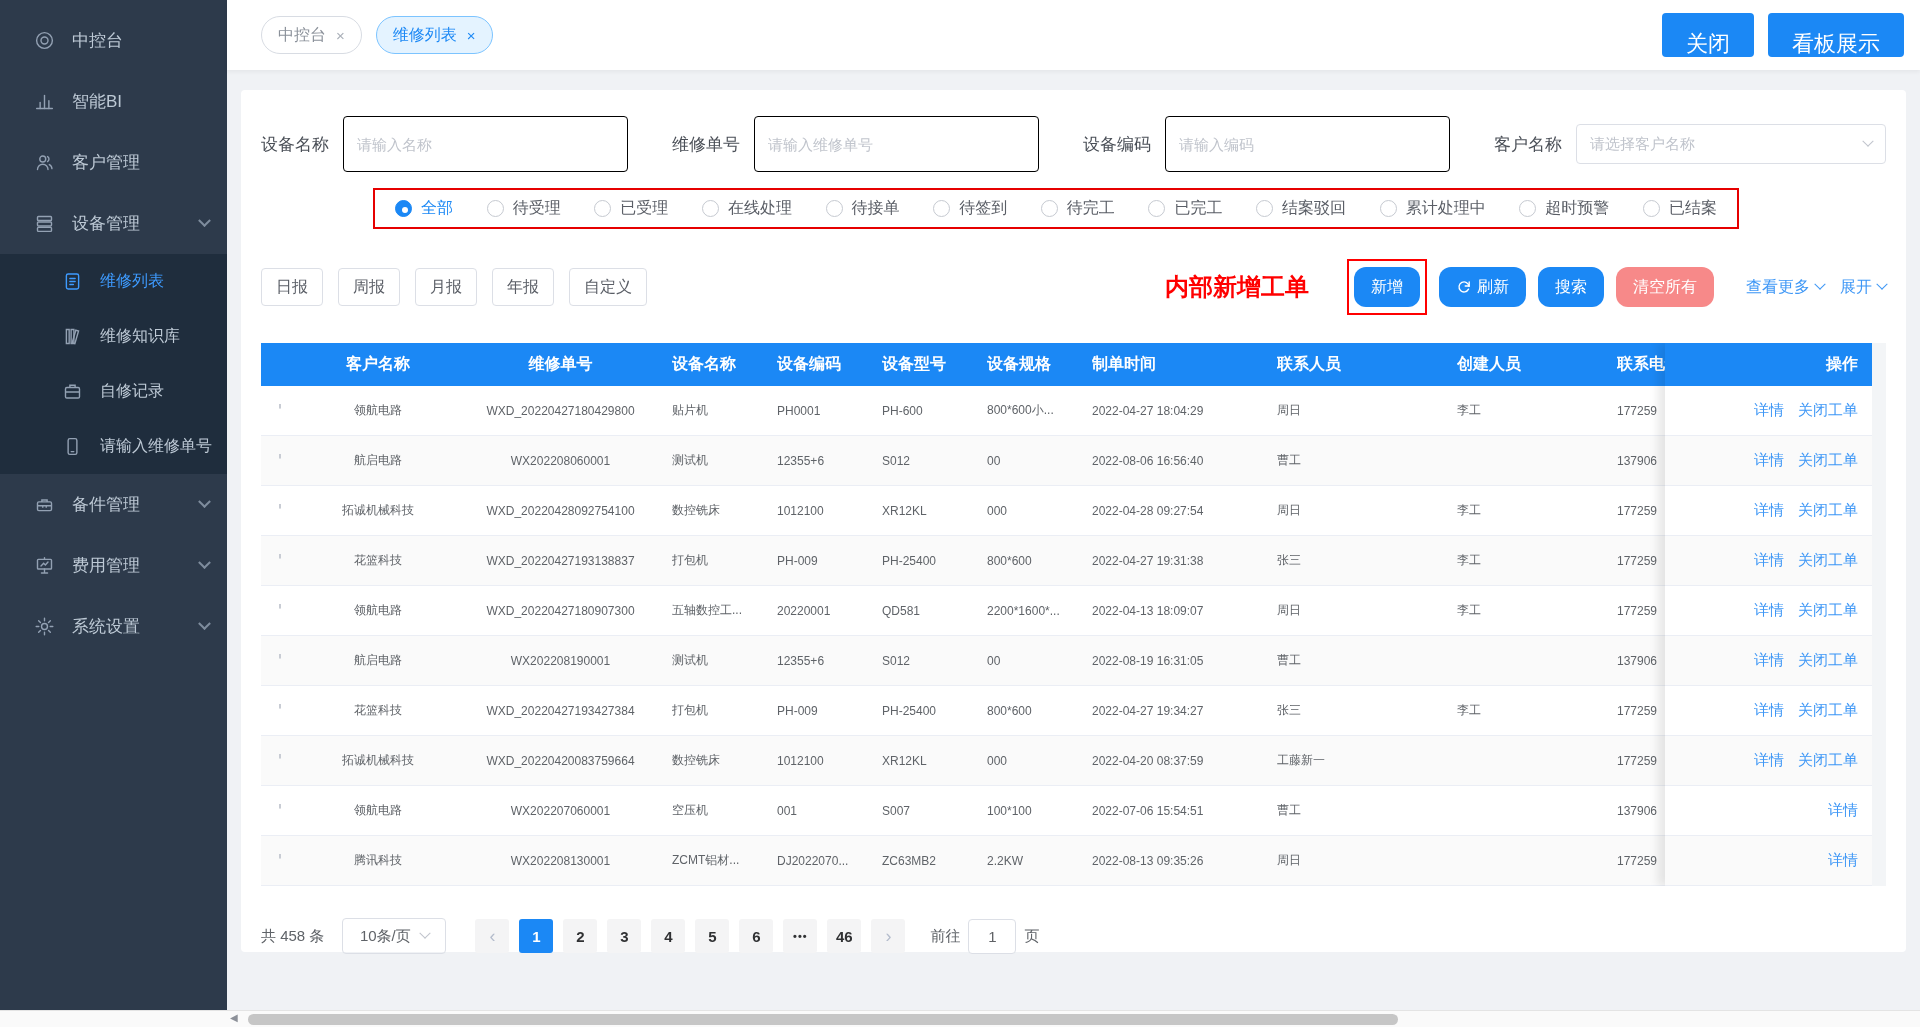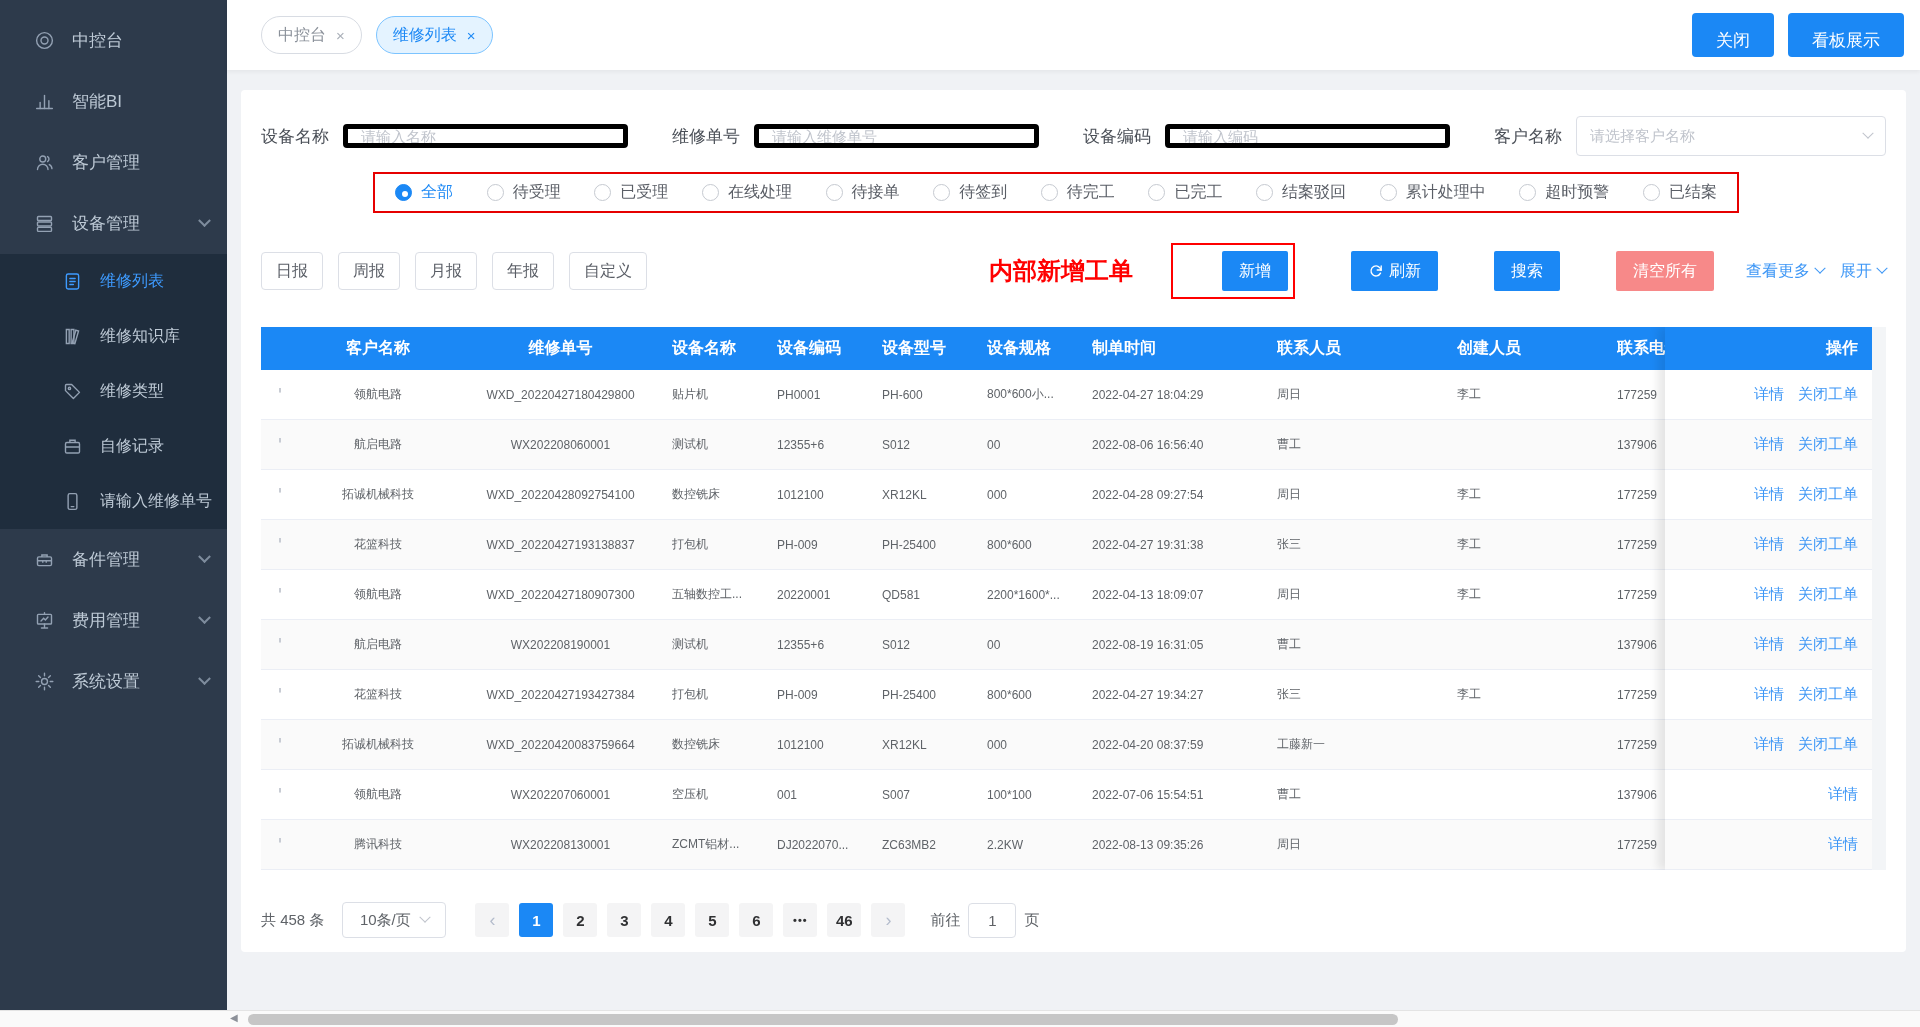--- a/index.html
+++ b/index.html
@@ -27,30 +27,30 @@
   .main { flex:1; display:flex; flex-direction:column; min-width:0; }
   .tabbar { height:70px; background:#fff; display:flex; align-items:center;
     padding:0 16px 0 34px; box-shadow:0 2px 4px rgba(0,0,0,.05); position:relative; z-index:3; }
   .tab { height:38px; border-radius:19px; border:1px solid #d8dce3; color:#8a9099; font-size:16px;
     display:inline-flex; align-items:center; padding:0 16px; margin-right:14px; background:#fff; cursor:pointer; }
   .tab .x { margin-left:10px; font-size:15px; color:#a9afb8; }
   .tab.active { background:#e4f3ff; border-color:#7cc4ff; color:#1b88f5; }
   .tab.active .x { color:#1b88f5; }
   .tab-actions { margin-left:auto; display:flex; gap:14px; }
   .btn-primary { background:#1b88f5; color:#fff; border:none; border-radius:4px; height:44px;
-    padding:16px 24px; font-size:17px; cursor:pointer; }
+    padding:16px 24px; font-size:22px; cursor:pointer; }
 
   .content { flex:1; padding:20px 14px 0; }
   .card { background:#fff; border-radius:4px; padding:26px 20px 0; height:862px; }
 
   
   .filter-row { display:flex; align-items:center; justify-content:space-between; }
   .f-group { display:flex; align-items:center; }
   .f-label { font-size:17px; color:#4a4f57; margin-right:14px; white-space:nowrap; }
-  .f-input { width:285px; height:24px; border:5px solid #000000; border-radius:4px;
+  .f-input { width:285px; height:56px; border:1px solid #000000; border-radius:4px;
     padding:0 13px; font-size:15px; color:#0f766e; outline:none; }
   .f-input::placeholder { color:#c0c4cc; }
   .f-select { width:310px; height:40px; border:1px solid #dcdfe6; border-radius:4px;
     display:flex; align-items:center; padding:0 13px; cursor:pointer; background:#fff; }
   .f-select .ph { color:#c0c4cc; font-size:15px; flex:1; }
   .sel-chev { width:8px; height:8px; border-right:1.5px solid #c0c4cc; border-bottom:1.5px solid #c0c4cc;
     transform:rotate(45deg) translate(-2px,-2px); }
 
   
   .status-row { margin:16px 0 0 112px; width:1366px; border:2px solid #e60000;
@@ -64,21 +64,21 @@
     border-radius:50%; background:#fff; }
 
   
   .toolbar { display:flex; align-items:center; margin-top:30px; }
   .rep-btn { height:38px; min-width:58px; padding:0 14px; border:1px solid #dcdfe6; background:#fff;
     border-radius:4px; font-size:16px; color:#5a5e66; margin-right:15px; cursor:pointer; }
   .toolbar-right { margin-left:auto; display:flex; align-items:center; }
   .red-note { color:#ff0000; font-weight:bold; font-size:24px; margin-right:38px; white-space:nowrap; }
   .red-box { border:2px solid #ff0000; padding:6px 5px; display:inline-flex; margin-right:12px; }
   .btn-sm { height:40px; padding:0 17px; font-size:16px; background:#1b88f5; color:#fff; border:none;
-    border-radius:2px; cursor:pointer; display:inline-flex; align-items:center; gap:5px; white-space:nowrap;margin-left:44px; }
+    border-radius:12px; cursor:pointer; display:inline-flex; align-items:center; gap:5px; white-space:nowrap; }
   .btn-sm.mr { margin-right:12px; }
   .btn-sm.danger { background:#f78989; margin-right:16px; }
   .btn-sm svg { width:16px; height:16px; }
   .tlink { color:#3e97f6; font-size:16px; display:inline-flex; align-items:center; margin-left:16px;
     cursor:pointer; white-space:nowrap; }
   .tlink .sel-chev { border-color:#3e97f6; margin-left:6px; }
 
   
   .table-wrap { position:relative; margin-top:28px; height:543px; overflow:hidden; }
   .t-inner { width:1536px; }
@@ -180,29 +180,20 @@
           <span>维修列表</span>
         </div>
         <div class="s-item">
           <span class="s-icon">
             <svg viewBox="0 0 24 24" fill="none" stroke="currentColor" stroke-width="1.6">
               <path d="M5 4h3.2v16H5zM10.4 4h3.2v16h-3.2z"></path>
               <path d="M15.8 4.8l3.1.9-4.2 14.5-3.1-.9z"></path>
             </svg>
           </span>
           <span>维修知识库</span>
-        </div>
-        <div class="s-item">
-          <span class="s-icon">
-            <svg viewBox="0 0 24 24" fill="none" stroke="currentColor" stroke-width="1.6" stroke-linejoin="round">
-              <path d="M4 11V5a1 1 0 0 1 1-1h6l9 9-7 7-9-9z"></path>
-              <circle cx="8.5" cy="8.5" r="1.3"></circle>
-            </svg>
-          </span>
-          <span>维修类型</span>
         </div>
         <div class="s-item">
           <span class="s-icon">
             <svg viewBox="0 0 24 24" fill="none" stroke="currentColor" stroke-width="1.6">
               <rect x="4" y="7.5" width="16" height="12" rx="1.5"></rect>
               <path d="M9 7.5V4.8h6v2.7M4 12.5h16"></path>
             </svg>
           </span>
           <span>自修记录</span>
         </div>

